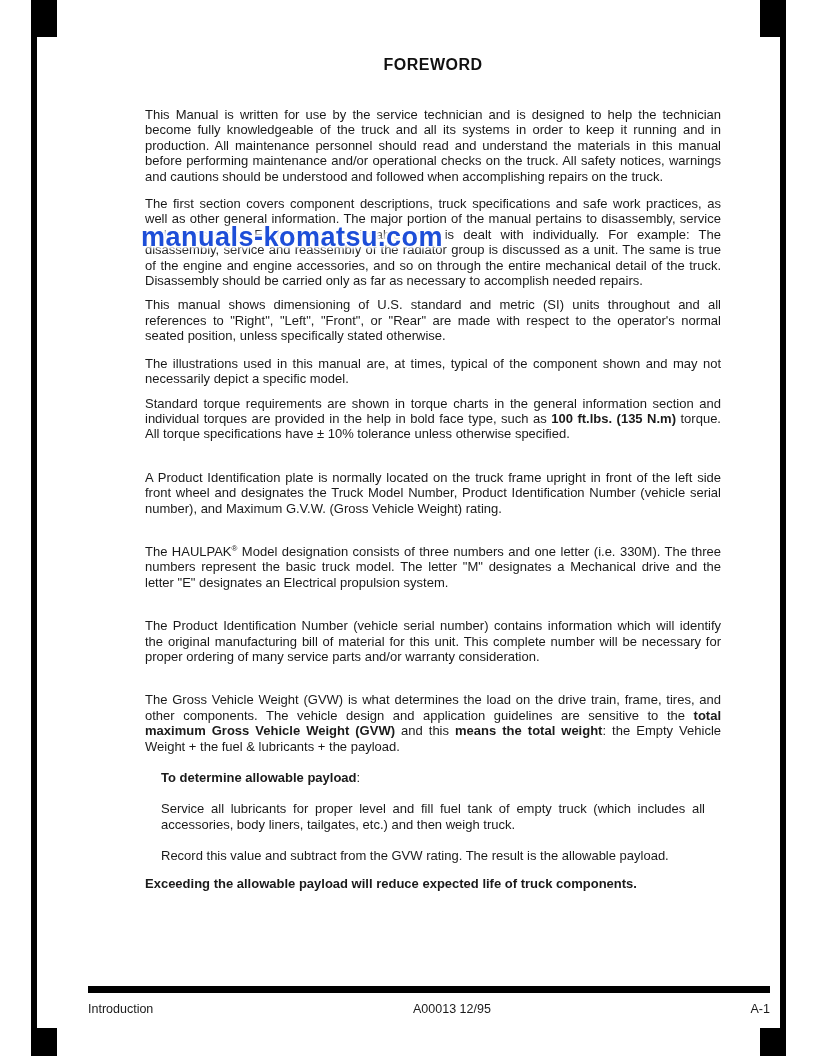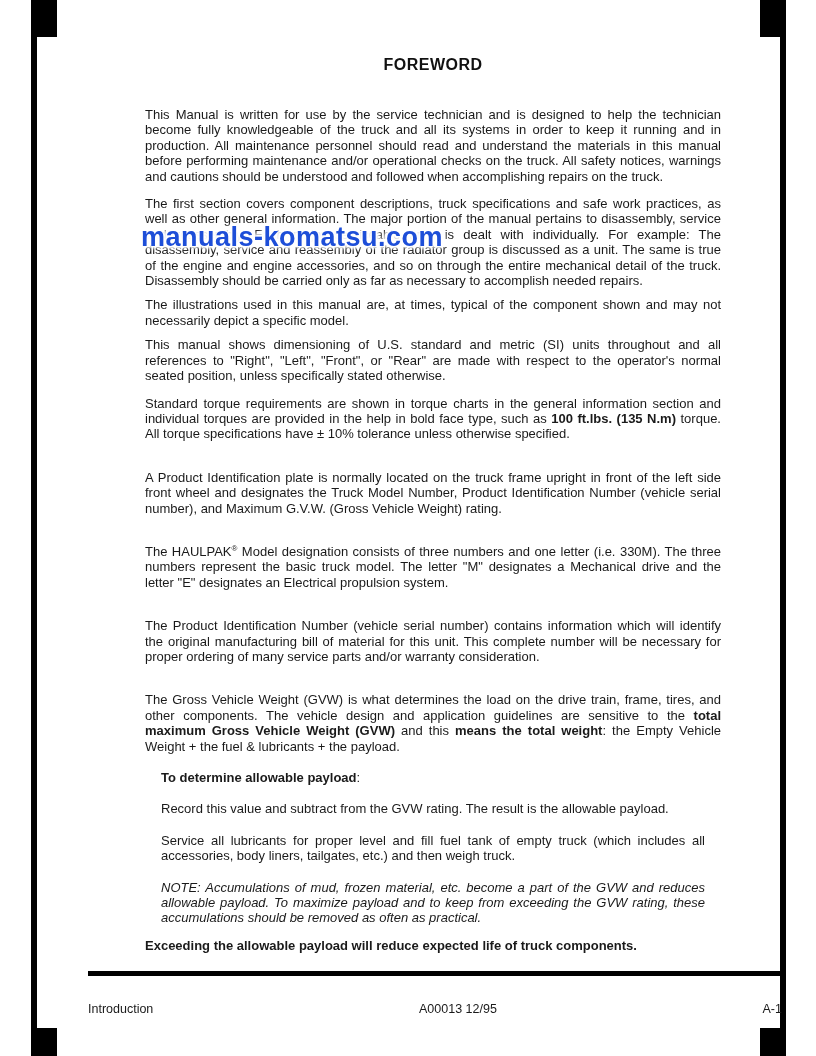--- a/index.html
+++ b/index.html
@@ -85,24 +85,24 @@
     text-shadow:
       0 0 2px #fff, 0 0 4px #fff, 0 0 7px #fff,
       -2px 0 3px #fff, 2px 0 3px #fff,
       0 -2px 3px #fff, 0 2px 3px #fff,
       -3px 0 5px #fff, 3px 0 5px #fff;
     z-index: 5;
   }
   .footer {
     position: absolute;
     left: 88px;
-    right: 34px;
+    right: 46px;
     bottom: 40px;
-    border-top: 5px solid #000000;
-    padding-top: 26px;
+    border-top: 7px solid #000000;
+    padding-top: 9px;
   }
   .footer-row {
     display: flex;
     justify-content: space-between;
     align-items: baseline;
     font-size: 12.5px;
   }
   .footer-center {
     position: absolute;
     left: 0;
@@ -130,26 +130,26 @@
     <h1 class="doc-title">FOREWORD</h1>
 
     <p class="para">
       <span>This Manual is written for use by the service technician and is designed to help the technician become fully knowledgeable of the truck and all its systems in order to keep it running and in production. All maintenance personnel should read and understand the materials in this manual before performing maintenance and/or operational checks on the truck. All safety notices, warnings and cautions should be understood and followed when accomplishing repairs on the truck.</span>
     </p>
 
     <p class="para sp-sm">
       <span>The first section covers component descriptions, truck specifications and safe work practices, as well as other general information. The major portion of the manual pertains to disassembly, service and reassembly. Each major serviceable area is dealt with individually. For example: The disassembly, service and reassembly of the radiator group is discussed as a unit. The same is true of the engine and engine accessories, and so on through the entire mechanical detail of the truck. Disassembly should be carried only as far as necessary to accomplish needed repairs.</span>
     </p>
 
+    <p class="para">
+      <span>This manual shows dimensioning of U.S. standard and metric (SI) units throughout and all references to "Right", "Left", "Front", or "Rear" are made with respect to the operator's normal seated position, unless specifically stated otherwise.</span>
+    </p>
+
     <p class="para sp-sm">
       <span>The illustrations used in this manual are, at times, typical of the component shown and may not necessarily depict a specific model.</span>
-    </p>
-
-    <p class="para">
-      <span>This manual shows dimensioning of U.S. standard and metric (SI) units throughout and all references to "Right", "Left", "Front", or "Rear" are made with respect to the operator's normal seated position, unless specifically stated otherwise.</span>
     </p>
 
     <p class="para sp-lg">
       <span>Standard torque requirements are shown in torque charts in the general information section and individual torques are provided in the help in bold face type, such as </span><b>100 ft.lbs. (135 N.m)</b><span> torque. All torque specifications have ± 10% tolerance unless otherwise specified.</span>
     </p>
 
     <p class="para sp-lg">
       <span>A Product Identification plate is normally located on the truck frame upright in front of the left side front wheel and designates the Truck Model Number, Product Identification Number (vehicle serial number), and Maximum G.V.W. (Gross Vehicle Weight) rating.</span>
     </p>
 
@@ -163,27 +163,24 @@
 
     <p class="para sp-sm">
       <span>The Gross Vehicle Weight (GVW) is what determines the load on the drive train, frame, tires, and other components. The vehicle design and application guidelines are sensitive to the </span><b>total maximum Gross Vehicle Weight (GVW)</b><span> and this </span><b>means the total weight</b><span>: the Empty Vehicle Weight +  the fuel &amp; lubricants +  the payload.</span>
     </p>
 
     <div class="payload-block">
       <p class="para tight">
         <b>To determine allowable payload</b><span>:</span>
       </p>
       <p class="para tight">
-        <span>Record this value and subtract from the GVW rating. The result is the allowable payload.</span>
+        <span>Service all lubricants for proper level and fill fuel tank of empty truck (which includes all accessories, body liners, tailgates, etc.) and then weigh truck.</span>
       </p>
       <p class="para tight">
-        <span>Service all lubricants for proper level and fill fuel tank of empty truck (which includes all accessories, body liners, tailgates, etc.) and then weigh truck.</span>
-      </p>
-      <p class="para tight note">
-        <span>NOTE: Accumulations of mud, frozen material, etc. become a part of the GVW and reduces allowable payload. To maximize payload and to keep from exceeding the GVW rating, these accumulations should be removed as often as practical.</span>
+        <span>Record this value and subtract from the GVW rating. The result is the allowable payload.</span>
       </p>
     </div>
 
     <p class="para warning">
       <span>Exceeding the allowable payload will reduce expected life of truck components.</span>
     </p>
 
   </div>
 
   <div class="footer">

